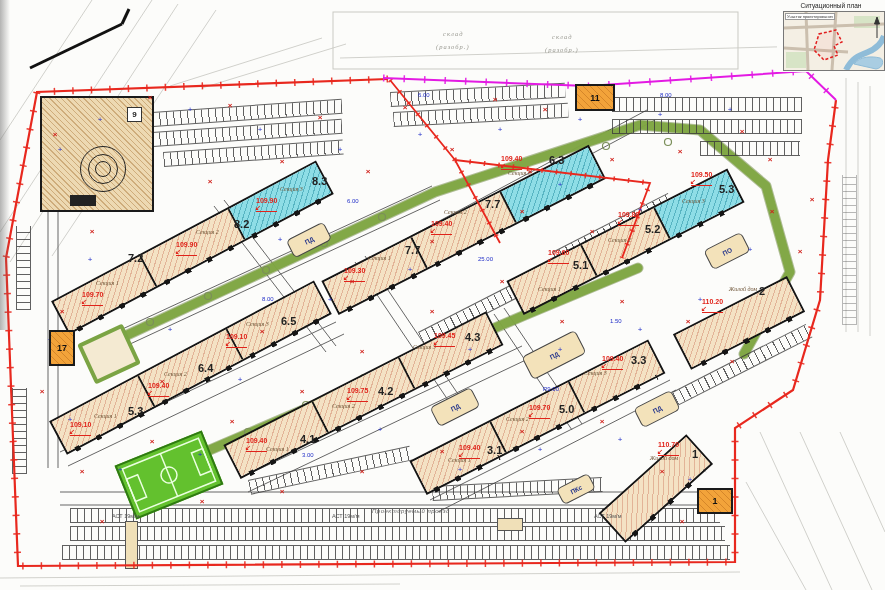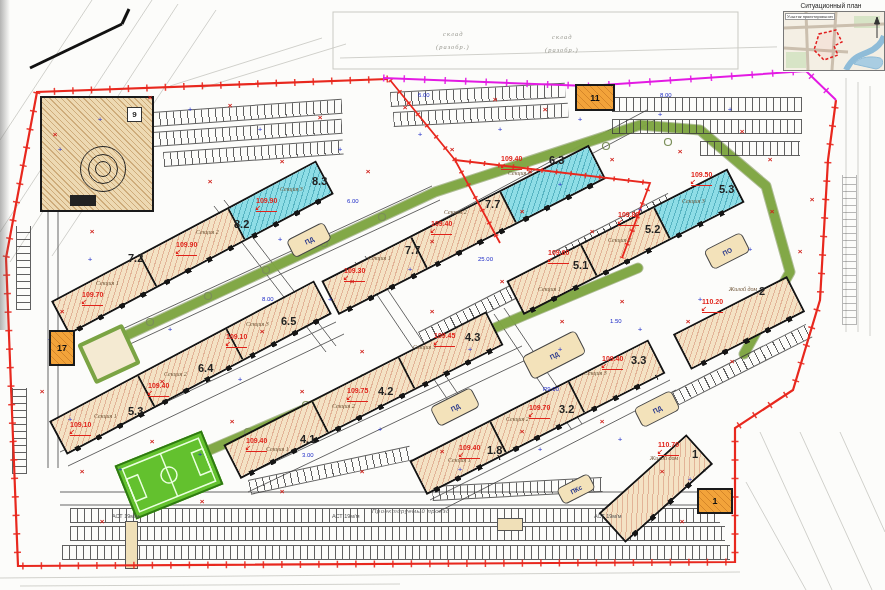--- a/index.html
+++ b/index.html
@@ -275,24 +275,24 @@
       <div class="belev" style="left: 691px; top: 171px;">109.50</div>
       <div class="bnum" style="left: 300px; top: 434px;">4.1</div>
       <div class="bsec" style="left: 266px; top: 446px;">Секция 1</div>
       <div class="belev" style="left: 246px; top: 437px;">109.40</div>
       <div class="bnum" style="left: 378px; top: 386px;">4.2</div>
       <div class="bsec" style="left: 332px; top: 403px;">Секция 2</div>
       <div class="belev" style="left: 347px; top: 387px;">109.75</div>
       <div class="bnum" style="left: 465px; top: 332px;">4.3</div>
       <div class="bsec" style="left: 413px; top: 344px;">Секция 3</div>
       <div class="belev" style="left: 434px; top: 332px;">109.45</div>
-      <div class="bnum" style="left: 487px; top: 445px;">1.8</div>
+      <div class="bnum" style="left: 487px; top: 445px;">3.1</div>
       <div class="bsec" style="left: 448px; top: 457px;">Секция 1</div>
       <div class="belev" style="left: 459px; top: 444px;">109.40</div>
-      <div class="bnum" style="left: 559px; top: 404px;">3.2</div>
+      <div class="bnum" style="left: 559px; top: 404px;">5.0</div>
       <div class="bsec" style="left: 506px; top: 416px;">Секция 2</div>
       <div class="belev" style="left: 529px; top: 404px;">109.70</div>
       <div class="bnum" style="left: 631px; top: 355px;">3.3</div>
       <div class="bsec" style="left: 584px; top: 370px;">Секция 3</div>
       <div class="belev" style="left: 602px; top: 355px;">109.40</div>
       <div class="bnum" style="left: 759px; top: 286px;">2</div>
       <div class="bsec wrap" style="left: 727px; top: 286px;">Жилой дом</div>
       <div class="belev" style="left: 702px; top: 298px;">110.20</div>
       <div class="bnum" style="left: 692px; top: 449px;">1</div>
       <div class="bsec wrap" style="left: 648px; top: 455px;">Жилой дом</div>

